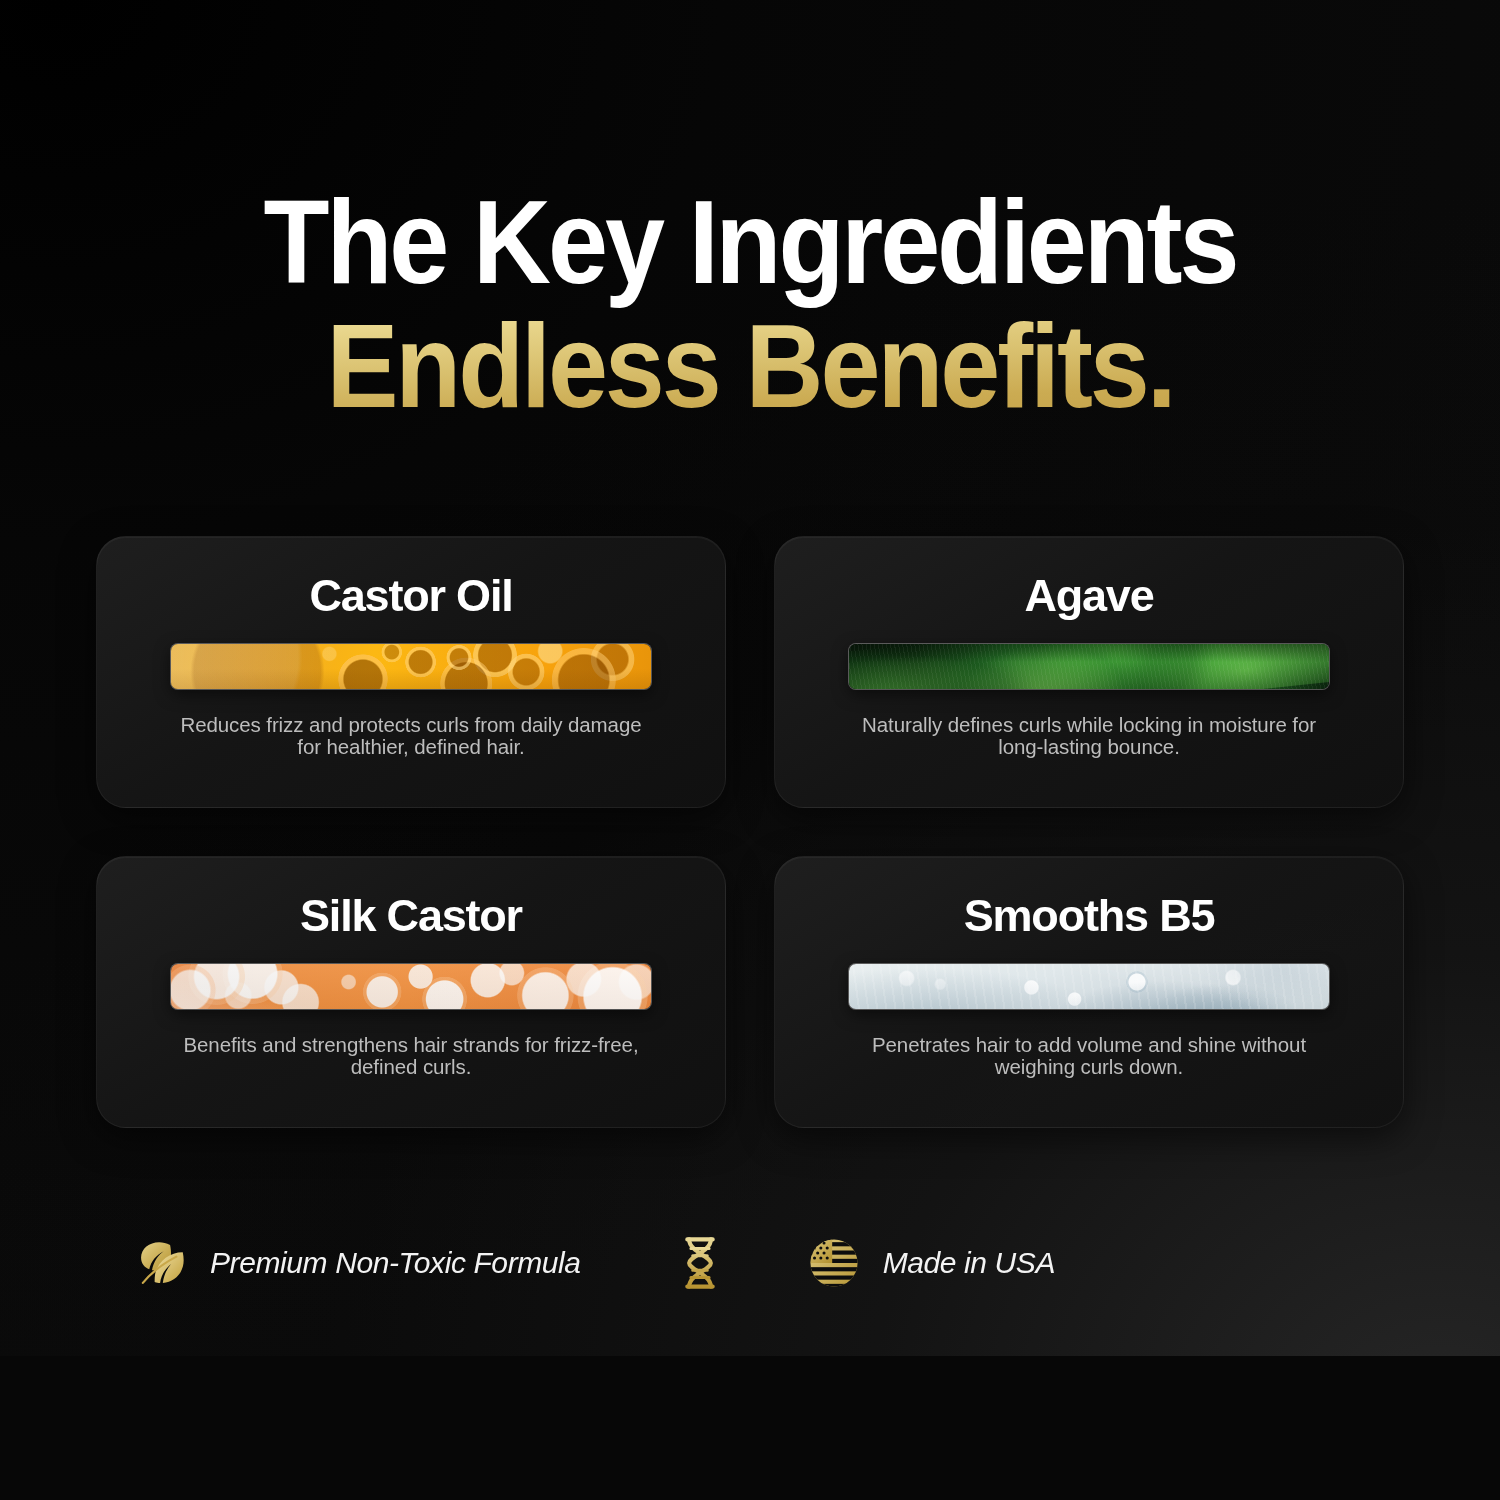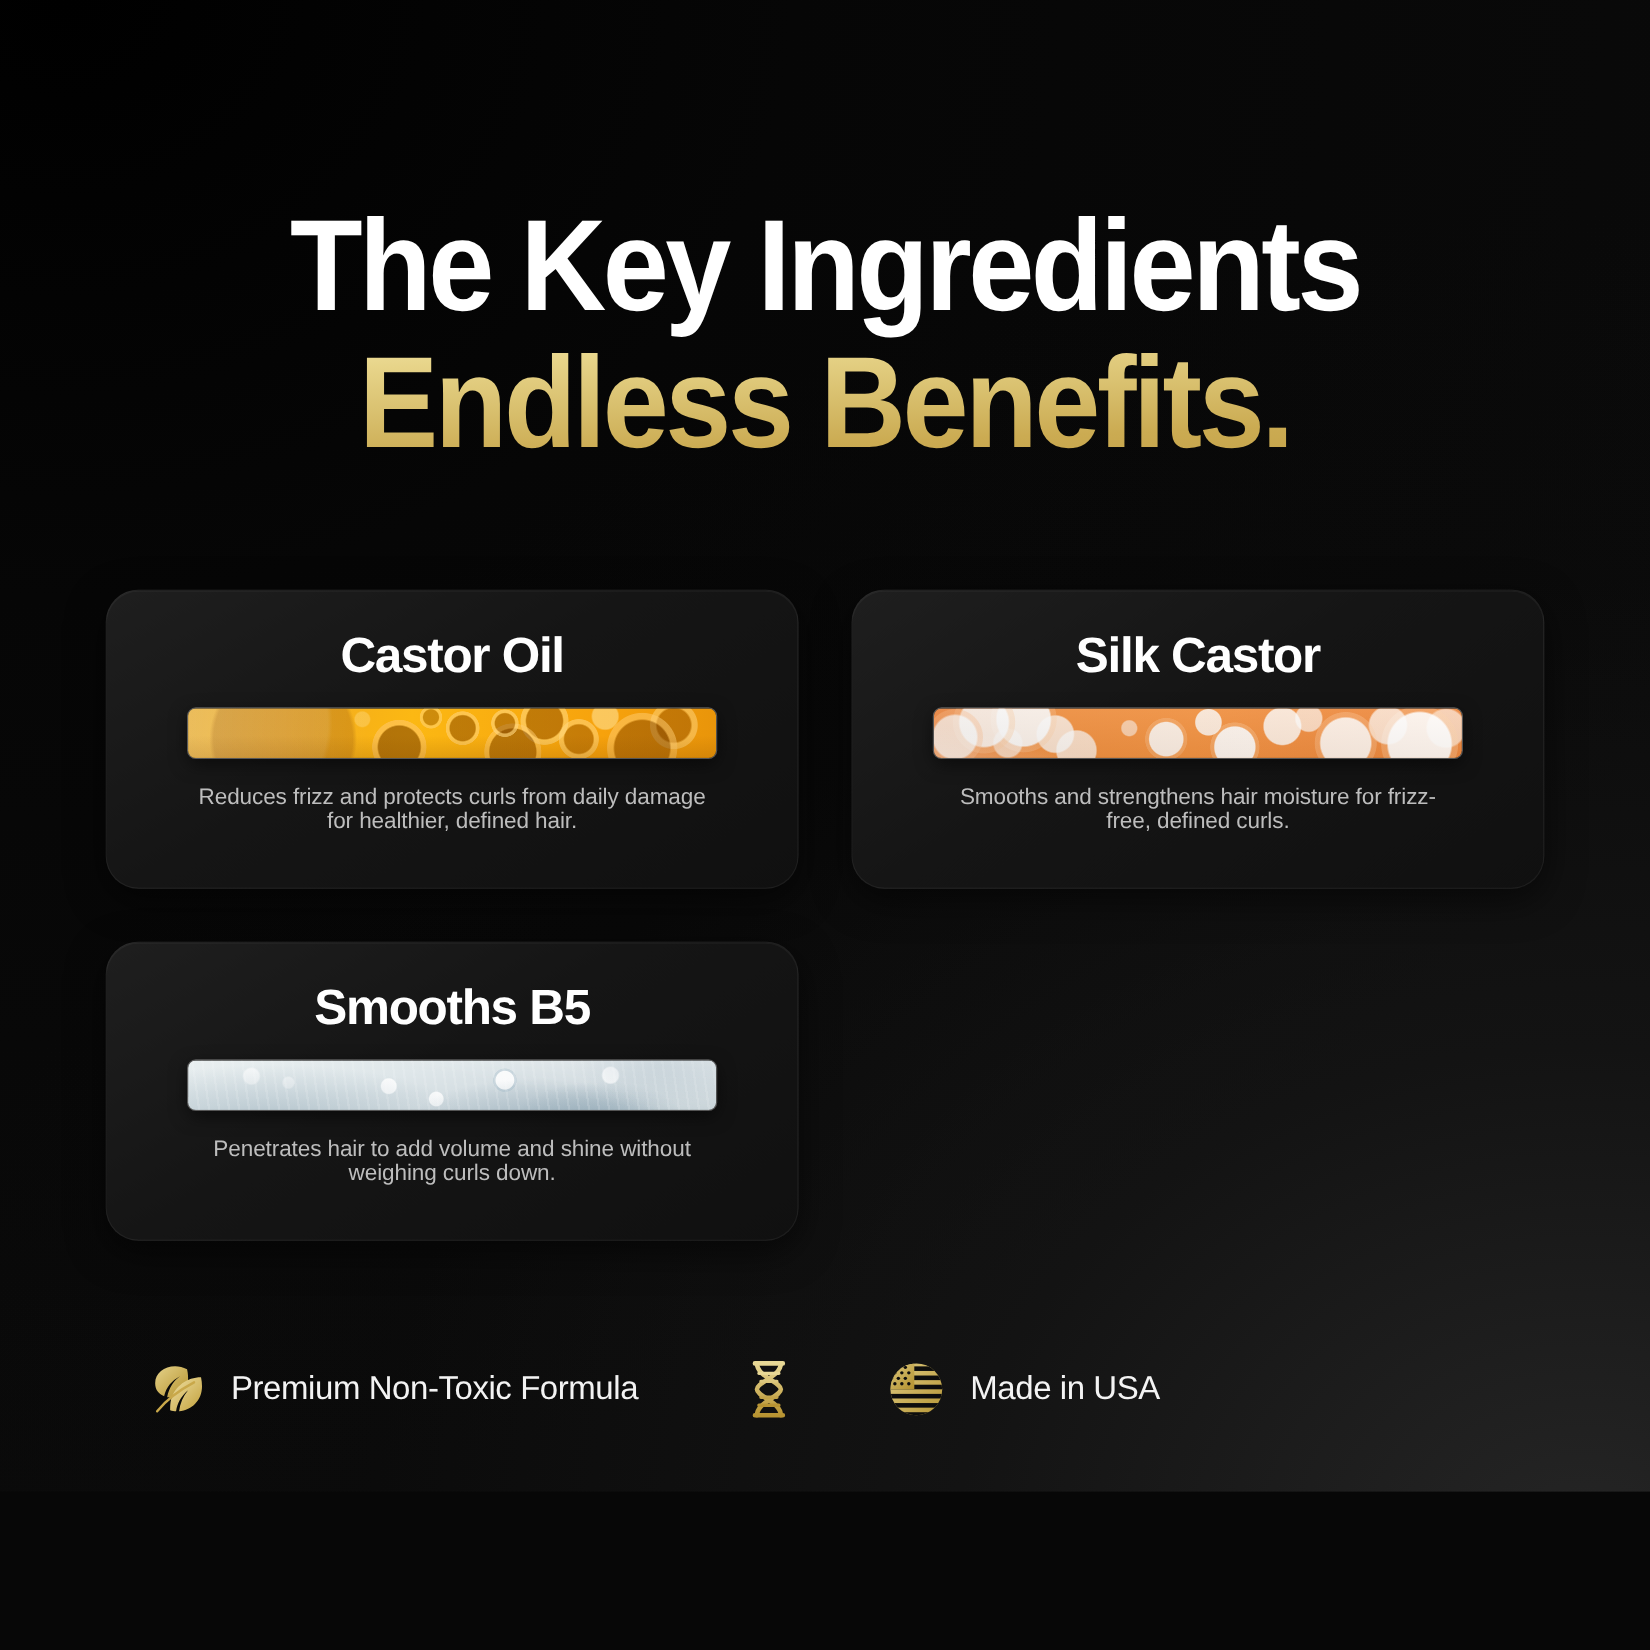--- a/index.html
+++ b/index.html
@@ -234,20 +234,21 @@
   }
 
   
   #badges {
     position:absolute;
     left:96px; top:1234px;
     width:1308px;
     display:flex;
     align-items:center;
     gap:16px;
+    font-style:italic;
   }
   .badge {
     display:flex;
     align-items:center;
     gap:20px;
   }
   .badge:nth-child(1) { margin-left:36px; }
   .badge:nth-child(2) { margin-left:74px; }
   .badge:nth-child(3) { margin-left:60px; }
 
@@ -278,27 +279,34 @@
   <div id="grid">
 
     <div class="card">
       <div class="card-title">Castor Oil</div>
       <div class="strip-wrap">
         <div class="strip art-oil"></div>
       </div>
       <div class="card-desc">Reduces frizz and protects curls from daily damage for healthier, defined hair.</div>
     </div>
 
+    <div class="card">
+      <div class="card-title">Agave</div>
+      <div class="strip-wrap">
+        <div class="strip art-leaf"></div>
+      </div>
+      <div class="card-desc">Naturally defines curls while locking in moisture for long-lasting bounce.</div>
+    </div>
 
     <div class="card">
       <div class="card-title">Silk Castor</div>
       <div class="strip-wrap">
         <div class="strip art-orange"></div>
       </div>
-      <div class="card-desc">Smooths and strengthens hair moisture for frizz-free, defined curls.</div>
+      <div class="card-desc">Benefits and strengthens hair strands for frizz-free, defined curls.</div>
     </div>
 
     <div class="card">
       <div class="card-title">Smooths B5</div>
       <div class="strip-wrap">
         <div class="strip art-water"></div>
       </div>
       <div class="card-desc">Penetrates hair to add volume and shine without weighing curls down.</div>
     </div>
 

